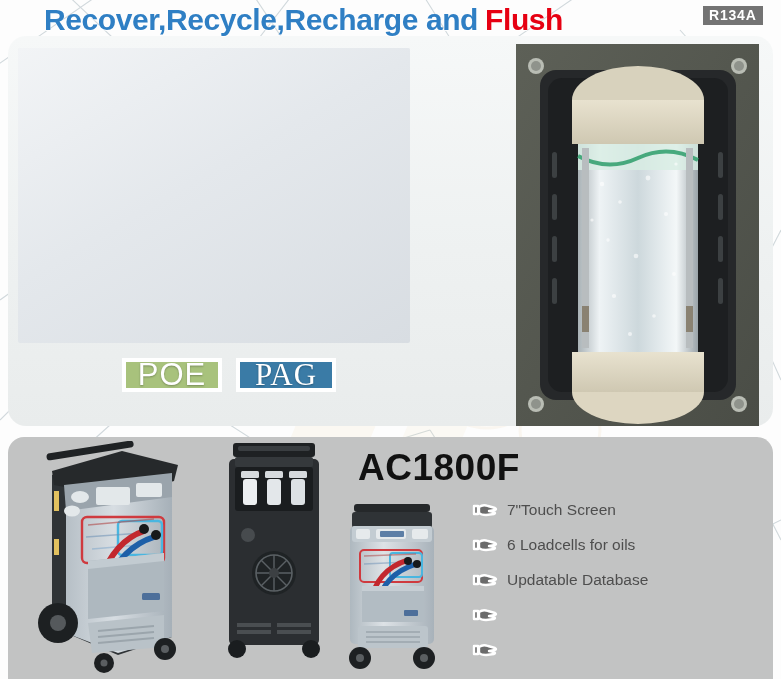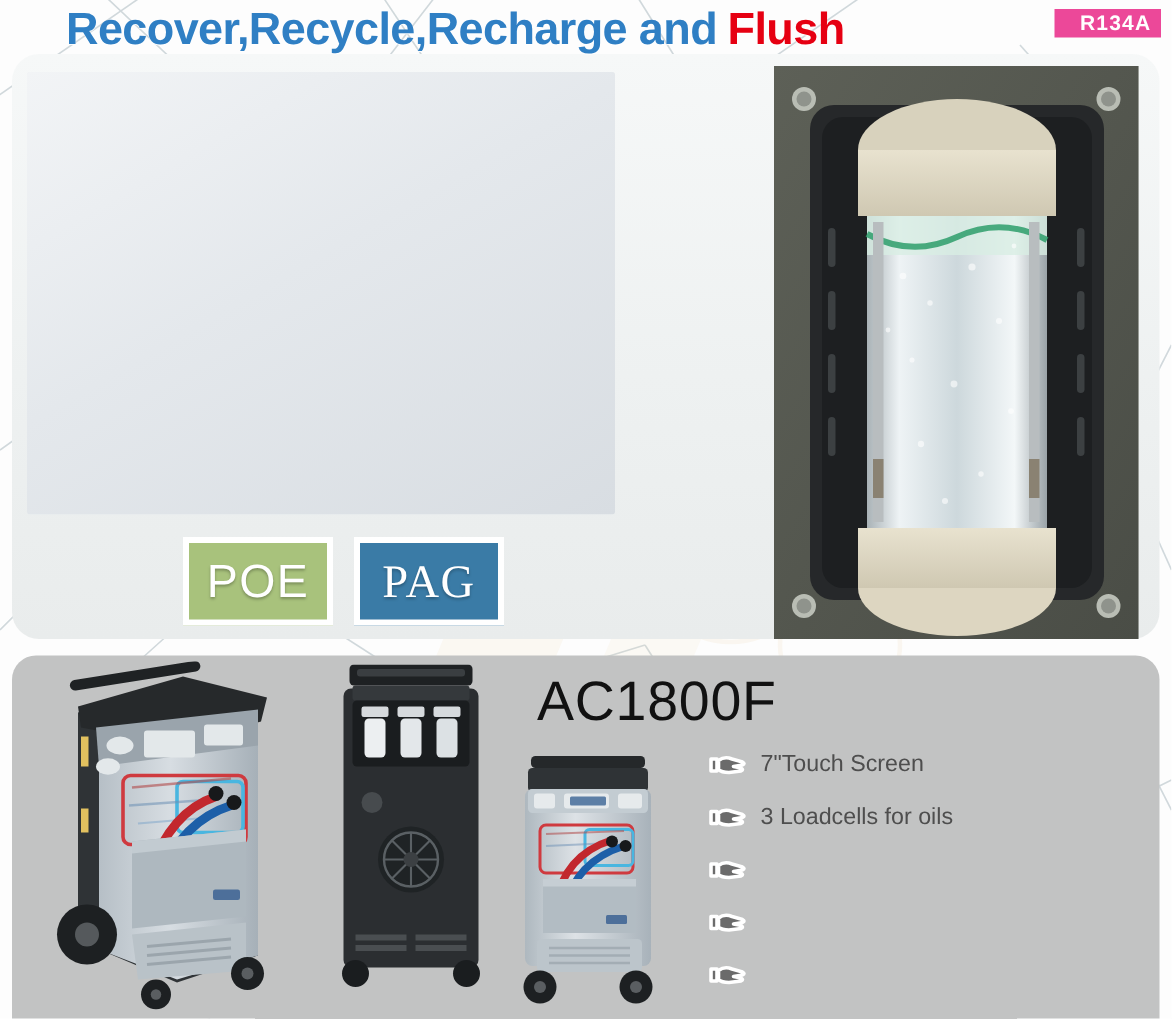--- a/index.html
+++ b/index.html
@@ -18,22 +18,22 @@
   .header{position:absolute;left:0;top:0;width:781px;height:40px;z-index:20;}
   .title{
     position:absolute;left:44px;top:3px;
     font-size:30px;font-weight:bold;letter-spacing:-.4px;
     color:#2f7fc4;white-space:nowrap;
     text-shadow:0 1px 0 rgba(255,255,255,.9);
   }
   .title .flush{color:#e60012;margin-left:7px;}
   .badge-r134a{
     position:absolute;left:703px;top:6px;
-    background:#ec4899;color:#fff;font-size:14px;font-weight:bold;
-    letter-spacing:.8px;padding:2px 6px 3px 17px;line-height:1;
+    background:#737373;color:#fff;font-size:14px;font-weight:bold;
+    letter-spacing:.8px;padding:2px 6px 3px 6px;line-height:1;
     font-family:"Liberation Sans", sans-serif;
   }
 
   
   .panel-top{
     position:absolute;left:8px;top:36px;width:765px;height:390px;
     background:linear-gradient(180deg,#f6f8f8 0%,#eef1f1 55%,#e9ecec 100%);
     border-radius:18px;z-index:5;
   }
 
@@ -48,39 +48,39 @@
 
   
   .photo-glass{
     position:absolute;left:516px;top:44px;width:243px;height:382px;
     z-index:10;overflow:hidden;background:#55584f;
   }
 
   
   .oil-badges{position:absolute;left:122px;top:358px;z-index:14;display:flex;gap:14px;}
   .oil-badge{
-    width:100px;height:59px;border:4px solid #ffffff;
+    width:100px;height:34px;border:4px solid #ffffff;
     display:flex;align-items:center;justify-content:center;
     color:#ffffff;font-size:31px;letter-spacing:1px;
     text-shadow:0 1px 2px rgba(0,0,0,.28);
     box-sizing:border-box;
   }
   .oil-poe{background:#a8c27c;}
   .oil-pag{background:#3a7ba6;font-family:Liberation Serif, serif;}
 
   
   .panel-bottom{
     position:absolute;left:8px;top:437px;width:765px;height:242px;
     background:#c2c3c3;border-radius:16px 16px 0 0;z-index:6;
   }
 
   
   .model-name{
     position:absolute;left:358px;top:447px;z-index:16;
-    font-size:37px;font-weight:normal;color:#111111;letter-spacing:.5px;
+    font-size:37px;font-weight:bold;color:#111111;letter-spacing:.5px;
   }
 
   
   .features{position:absolute;left:472px;top:492px;z-index:16;}
   .feat-row{display:flex;align-items:center;height:35px;}
   .feat-icon{width:26px;height:18px;margin-right:9px;flex:0 0 auto;position:relative;}
   .feat-label{font-size:15.5px;color:#4e4e4e;white-space:nowrap;}
 
   
   .mach{position:absolute;z-index:12;}
@@ -513,21 +513,33 @@
 
     <div class="feat-row">
       <span class="feat-icon">
         <svg viewBox="0 0 26 18" width="26" height="18">
           <g stroke="#ffffff" stroke-width="2.4" fill="#6b6b6b" stroke-linejoin="round">
             <path d="M2,5 L6,5 L6,13 L2,13 Z"></path>
             <path d="M7,6 q4,-3 9,-1 l7,2 q2,1 0,2 l-6,1 l5,1 q2,1 0,2 l-8,1 q-5,0 -7,-2 Z"></path>
           </g>
         </svg>
       </span>
-      <span class="feat-label">3 Loadcells for oils</span>
+      <span class="feat-label">6 Loadcells for oils</span>
+    </div>
+
+    <div class="feat-row">
+      <span class="feat-icon">
+        <svg viewBox="0 0 26 18" width="26" height="18">
+          <g stroke="#ffffff" stroke-width="2.4" fill="#6b6b6b" stroke-linejoin="round">
+            <path d="M2,5 L6,5 L6,13 L2,13 Z"></path>
+            <path d="M7,6 q4,-3 9,-1 l7,2 q2,1 0,2 l-6,1 l5,1 q2,1 0,2 l-8,1 q-5,0 -7,-2 Z"></path>
+          </g>
+        </svg>
+      </span>
+      <span class="feat-label">Updatable Database</span>
     </div>
 
     <div class="feat-row">
       <span class="feat-icon">
         <svg viewBox="0 0 26 18" width="26" height="18">
           <g stroke="#ffffff" stroke-width="2.4" fill="#6b6b6b" stroke-linejoin="round">
             <path d="M2,5 L6,5 L6,13 L2,13 Z"></path>
             <path d="M7,6 q4,-3 9,-1 l7,2 q2,1 0,2 l-6,1 l5,1 q2,1 0,2 l-8,1 q-5,0 -7,-2 Z"></path>
           </g>
         </svg>
@@ -538,26 +550,15 @@
       <span class="feat-icon">
         <svg viewBox="0 0 26 18" width="26" height="18">
           <g stroke="#ffffff" stroke-width="2.4" fill="#6b6b6b" stroke-linejoin="round">
             <path d="M2,5 L6,5 L6,13 L2,13 Z"></path>
             <path d="M7,6 q4,-3 9,-1 l7,2 q2,1 0,2 l-6,1 l5,1 q2,1 0,2 l-8,1 q-5,0 -7,-2 Z"></path>
           </g>
         </svg>
       </span>
     </div>
 
-    <div class="feat-row">
-      <span class="feat-icon">
-        <svg viewBox="0 0 26 18" width="26" height="18">
-          <g stroke="#ffffff" stroke-width="2.4" fill="#6b6b6b" stroke-linejoin="round">
-            <path d="M2,5 L6,5 L6,13 L2,13 Z"></path>
-            <path d="M7,6 q4,-3 9,-1 l7,2 q2,1 0,2 l-6,1 l5,1 q2,1 0,2 l-8,1 q-5,0 -7,-2 Z"></path>
-          </g>
-        </svg>
-      </span>
-    </div>
-
   </div>
 
 </div>
 
 </body></html>

